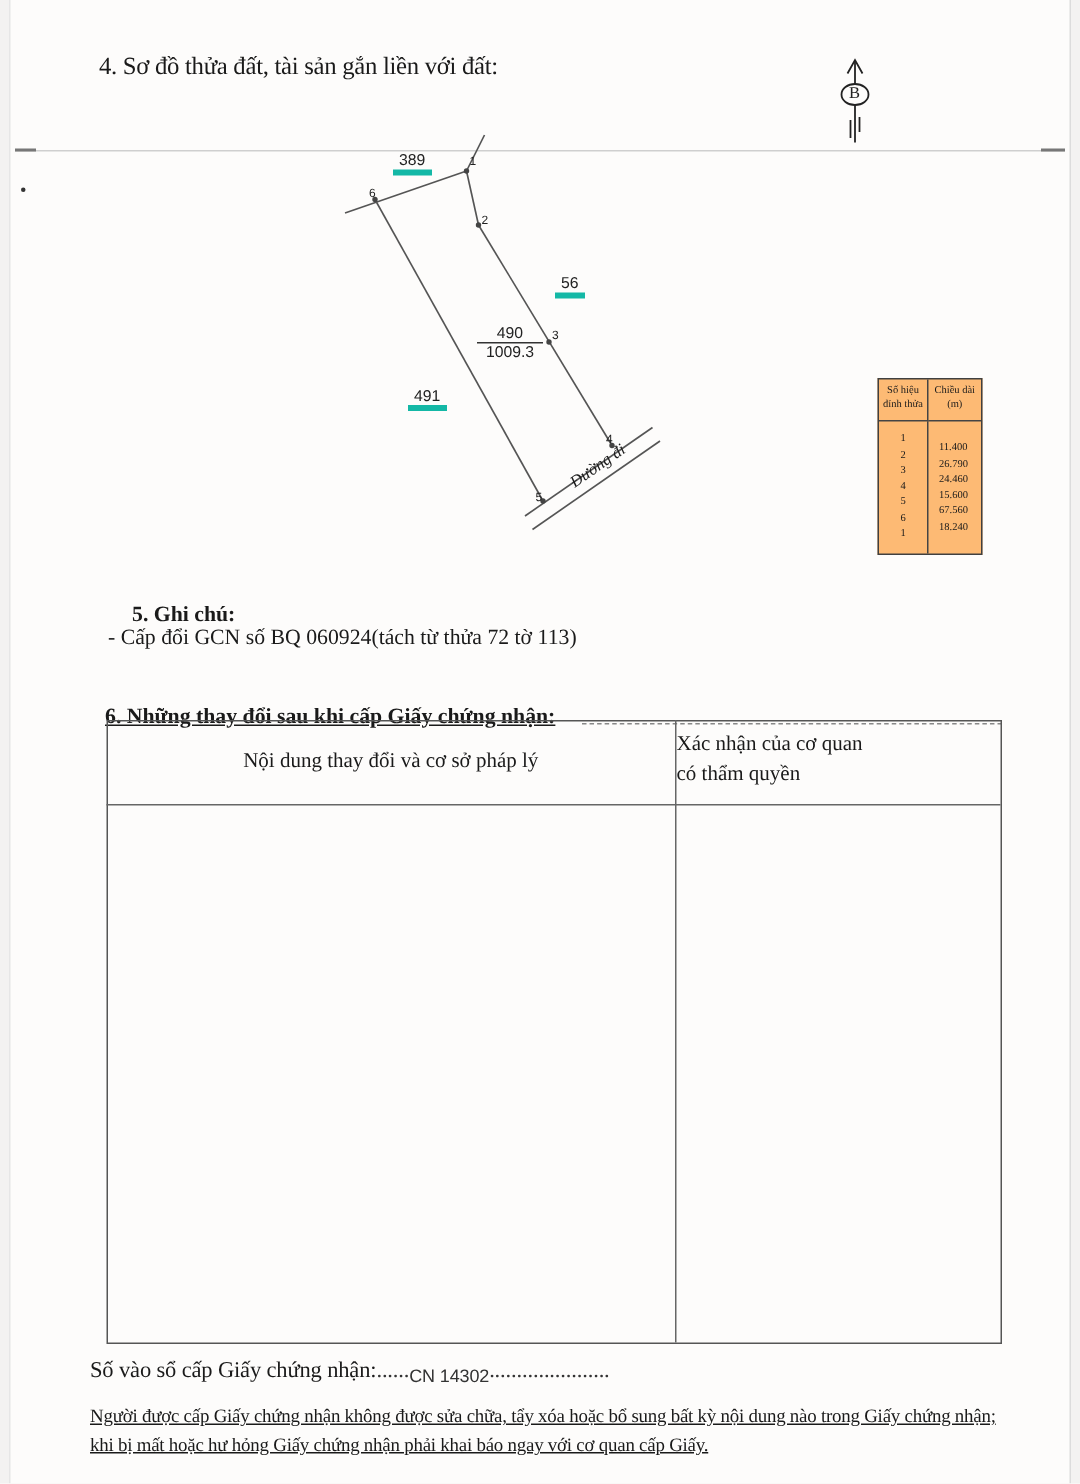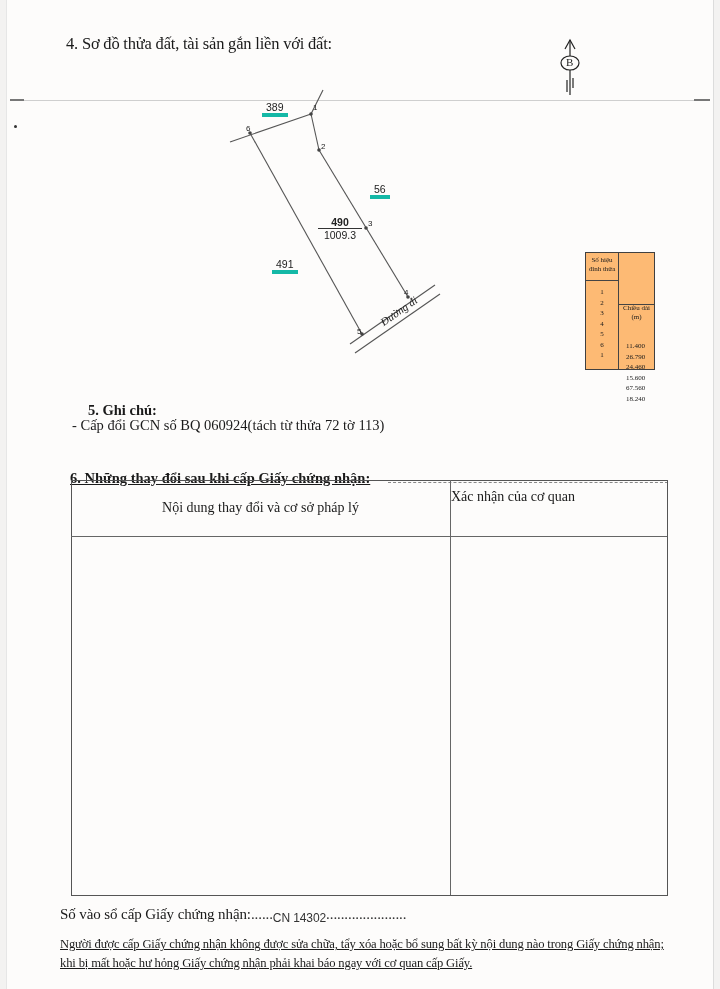--- a/index.html
+++ b/index.html
@@ -23,21 +23,21 @@
   .dot { left: 14px; top: 125px; width: 3px; height: 3px; background: #333; border-radius: 50%; }
   svg { position: absolute; left: 0; top: 0; overflow: visible; }
   .lbl { font-family: "Liberation Sans", sans-serif; font-size: 10.5px; color: #222; }
   .parcel-lbl { border-bottom: 4px solid #14b8a6; padding: 0 4px; line-height: 12px; }
   .legend {
     left: 585px; top: 252px; width: 68px; height: 116px;
     border: 1px solid #404040; font-size: 7px; background: #fdba74;
     display: grid; grid-template-columns: 33px 35px; grid-template-rows: 28px 88px;
   }
   .legend > div { border-right: 1px solid #444; border-bottom: 1px solid #444; text-align: center; line-height: 9px; padding-top: 3px; }
-  .legend > div:nth-child(2n) { border-right: none; margin-top: 48px; }
+  .legend > div:nth-child(2n) { border-right: none; }
   .legend > div:nth-child(n+3) { border-bottom: none; }
   .legend .col1 { padding-top: 6px; line-height: 10.5px; }
   .legend .col2 { padding-top: 12px; line-height: 10.5px; text-align: left; padding-left: 7px; }
   .legend .item { display: block; }
   .h5 { left: 88px; top: 402px; font-size: 14.5px; font-weight: bold; }
   .note { left: 72px; top: 417px; font-size: 14.5px; }
   .h6 { left: 70px; top: 470px; font-size: 14.5px; font-weight: bold; text-decoration: underline; }
   .h6-dash { left: 388px; top: 482px; width: 280px; border-top: 1px dashed #888; }
   .changes-table {
     left: 71px; top: 480px; width: 595px; height: 414px;
@@ -97,21 +97,21 @@
     <circle cx="250" cy="133" r="1.8"></circle>
   </g>
 </svg>
 
 <div class="abs lbl" style="left:566px;top:56px;font-family:'Liberation Serif',serif;font-size:11px;">B</div>
 
 <div class="abs lbl parcel-lbl" style="left:262px;top:101px;">389</div>
 <div class="abs lbl parcel-lbl" style="left:370px;top:183px;">56</div>
 <div class="abs lbl parcel-lbl" style="left:272px;top:245px;margin-top:13px;">491</div>
 <div class="abs lbl" style="left:318px;top:216px;width:44px;text-align:center;line-height:12px;">
-  <div style="border-bottom:1px solid #333;font-weight:bold;">490</div>
+  <div style="border-bottom:1px solid #333;">490</div>
   <div>1009.3</div>
 </div>
 
 <div class="abs lbl" style="left:313px;top:103px;font-size:8px;">1</div>
 <div class="abs lbl" style="left:321px;top:142px;font-size:8px;">2</div>
 <div class="abs lbl" style="left:368px;top:219px;font-size:8px;">3</div>
 <div class="abs lbl" style="left:404px;top:288px;font-size:8px;">4</div>
 <div class="abs lbl" style="left:357px;top:327px;font-size:8px;">5</div>
 <div class="abs lbl" style="left:246px;top:124px;font-size:8px;">6</div>
 
@@ -143,19 +143,20 @@
 <div class="abs note">- Cấp đổi GCN số BQ 060924(tách từ thửa 72 tờ 113)</div>
 
 <div class="abs h6">6. Những thay đổi sau khi cấp Giấy chứng nhận:</div>
 <div class="abs h6-dash"></div>
 <div class="abs changes-table"></div>
 <div class="abs tcol-div"></div>
 <div class="abs thead-line"></div>
 <div class="abs th1">Nội dung thay đổi và cơ sở pháp lý</div>
 <div class="abs th2">
   <div>Xác nhận của cơ quan</div>
+  <div>có thẩm quyền</div>
 </div>
 
 <div class="abs regno">
   <span>Số vào sổ cấp Giấy chứng nhận:</span><span class="dots">......</span><span class="val">CN 14302</span><span class="dots">......................</span>
 </div>
 
 <div class="abs footer">Người được cấp Giấy chứng nhận không được sửa chữa, tẩy xóa hoặc bổ sung bất kỳ nội dung nào trong Giấy chứng nhận; khi bị mất hoặc hư hỏng Giấy chứng nhận phải khai báo ngay với cơ quan cấp Giấy.</div>
 
 </body></html>

